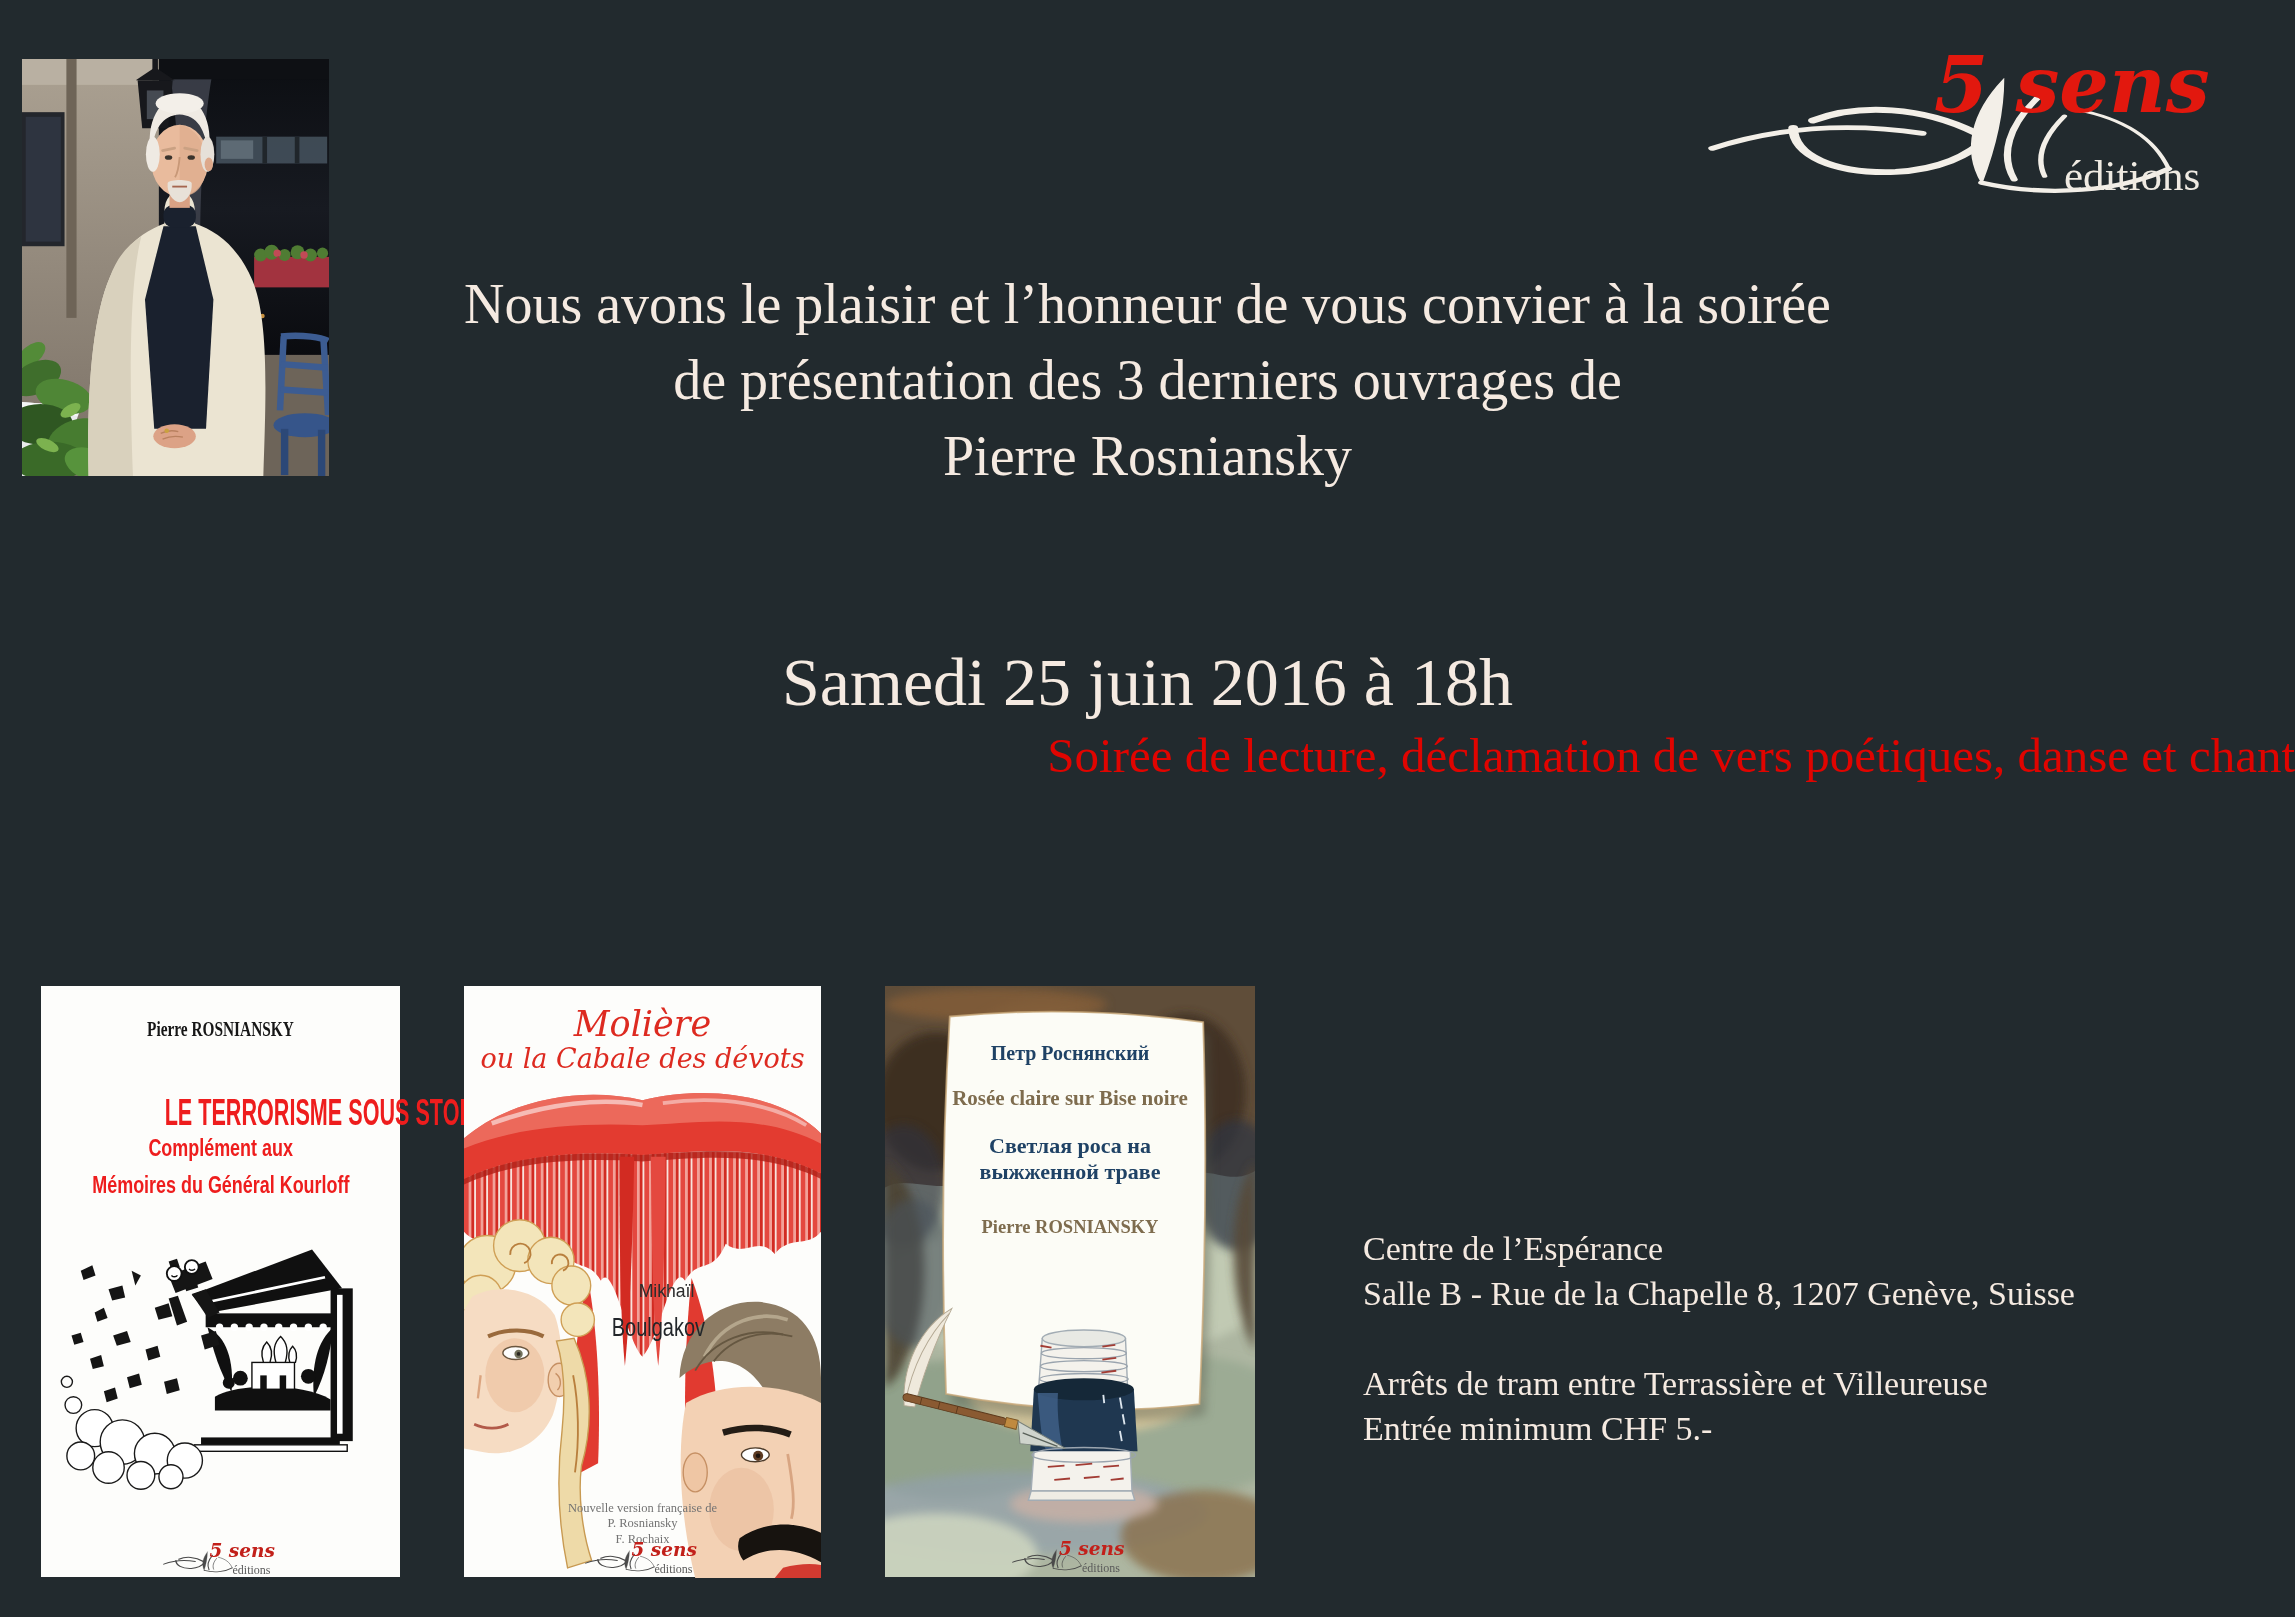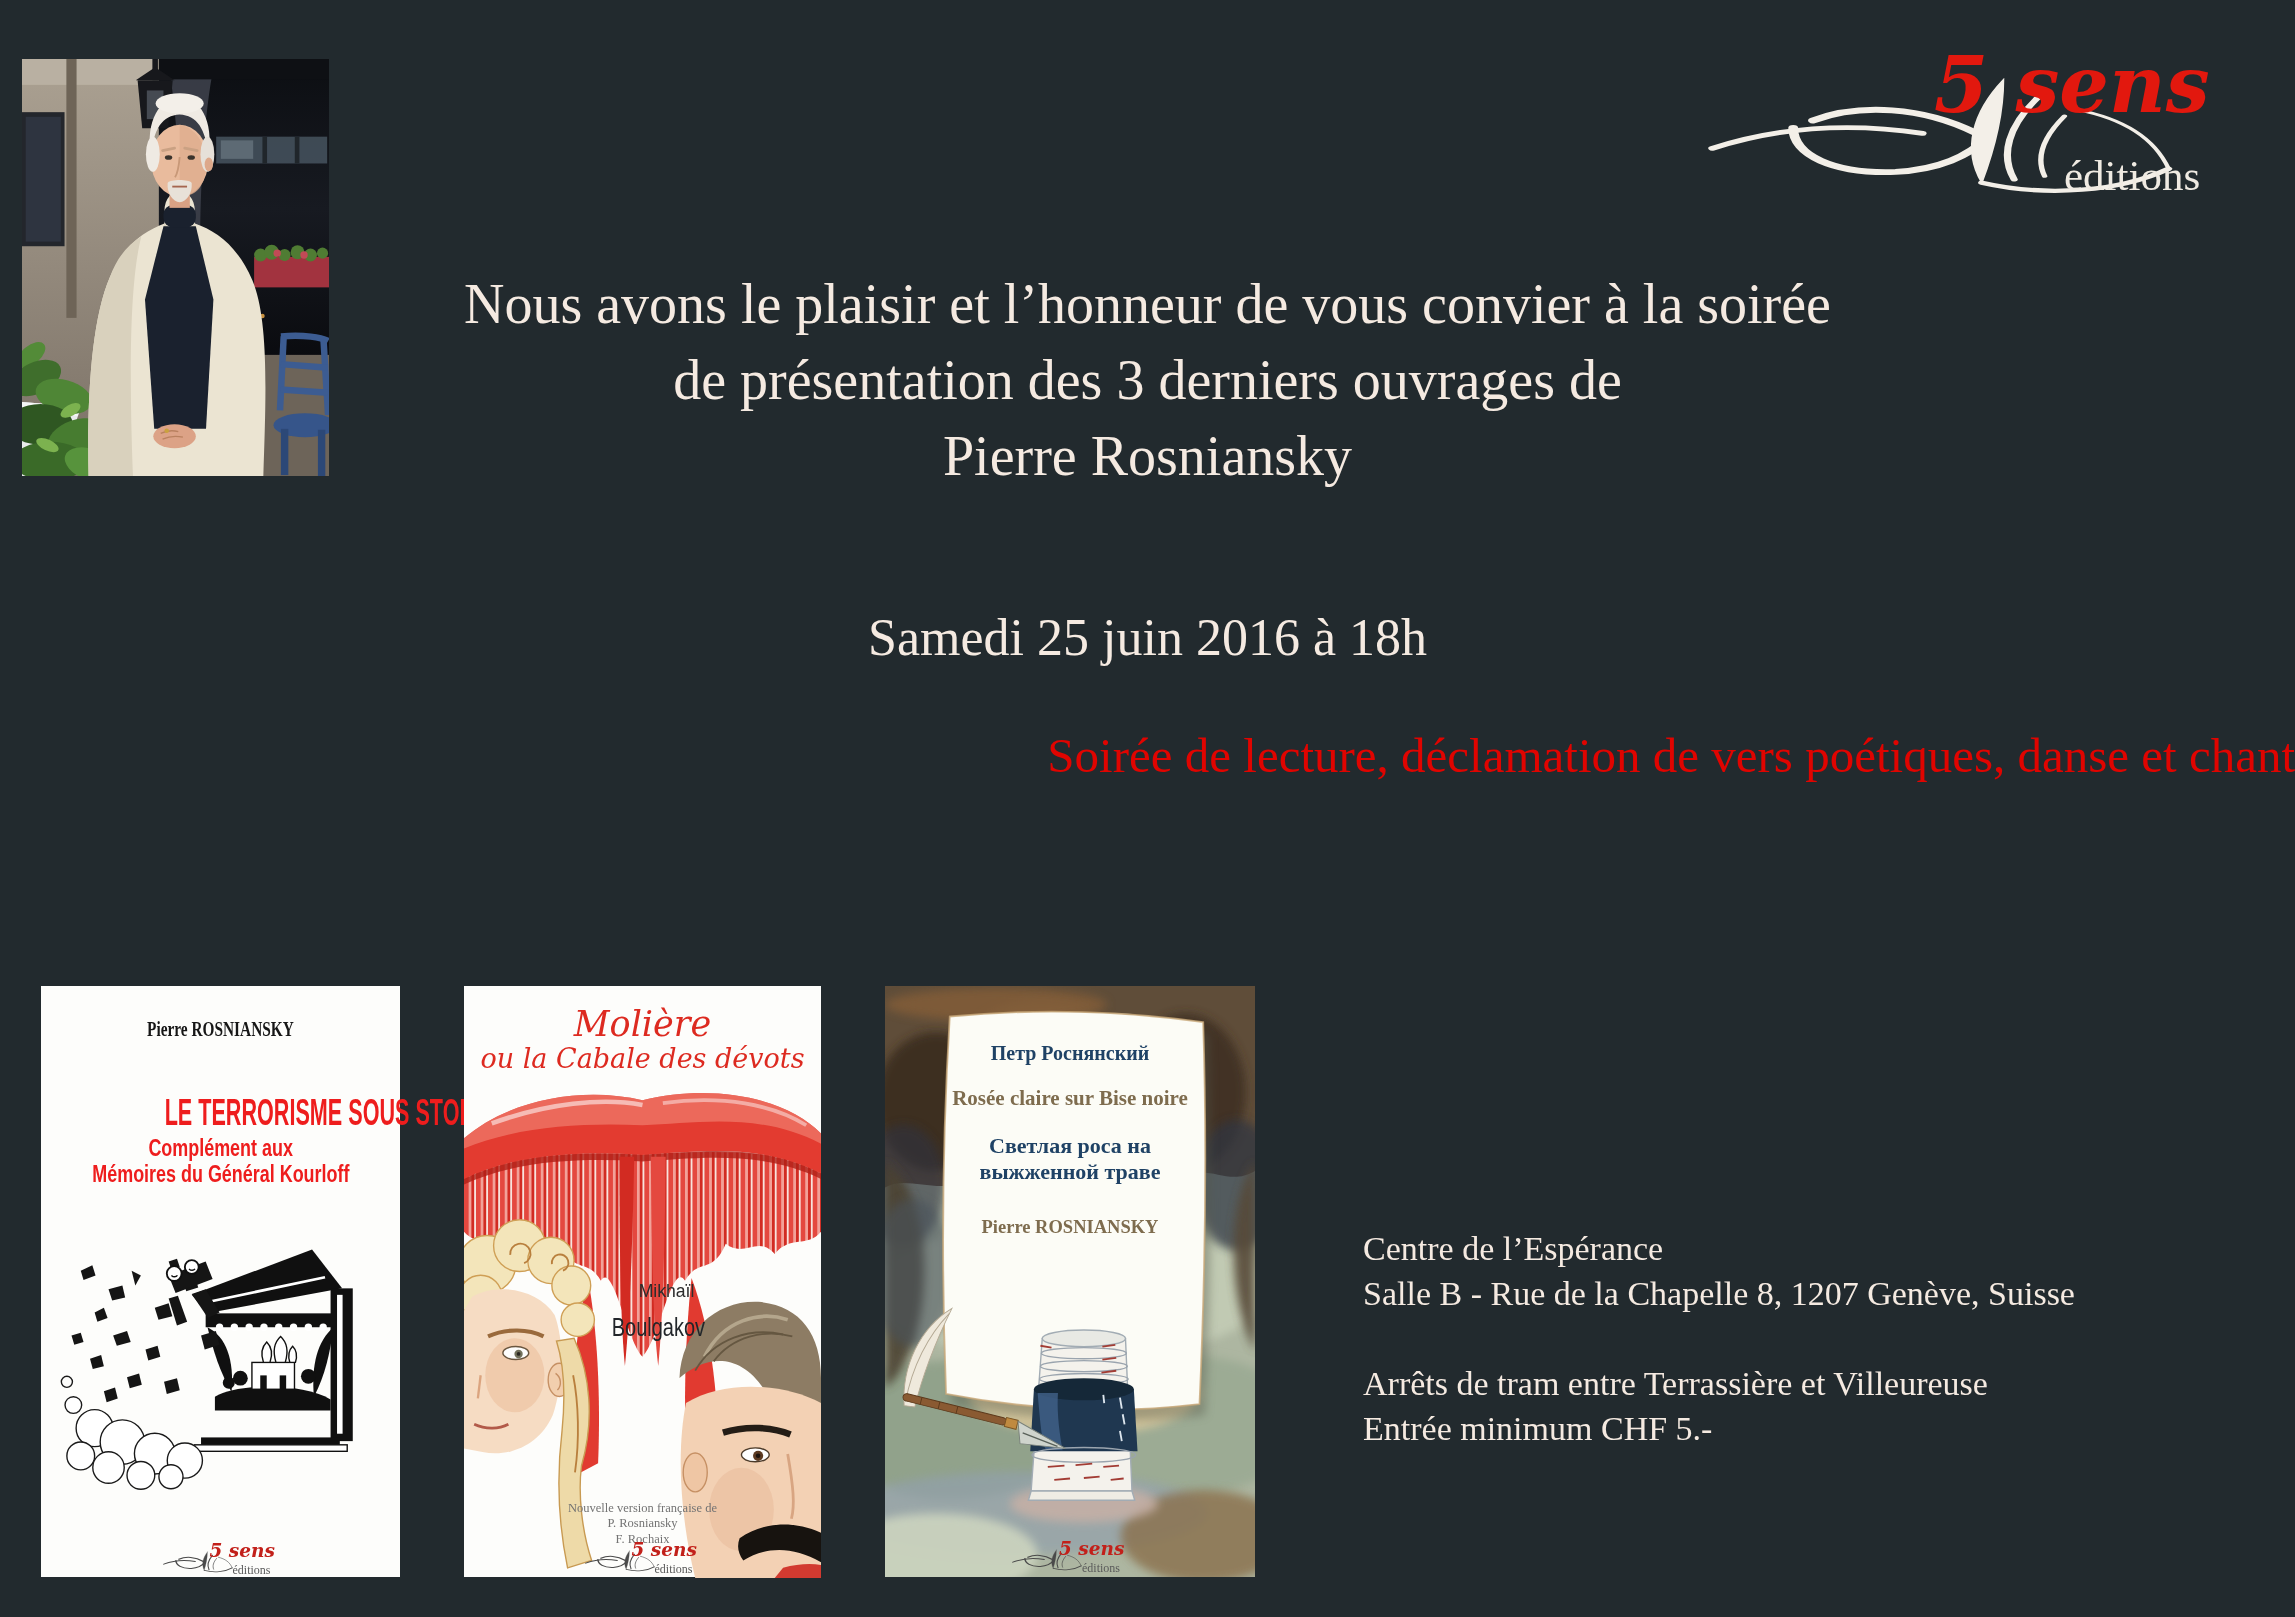--- a/index.html
+++ b/index.html
@@ -12,38 +12,38 @@
   .photo{position:absolute;left:22px;top:59px;width:307px;height:417px;}
   .photo svg{width:100%;height:100%;display:block;}
 
   .logo-flourish{position:absolute;left:1707px;top:69px;width:467px;height:134px;color:#f3efe8;}
   .logo-name{position:absolute;left:1934px;top:39px;font:italic 700 78px "DejaVu Serif",serif;color:#e2180e;white-space:nowrap;}
   .logo-type{position:absolute;left:2064px;top:151px;font:43px "Liberation Serif",serif;color:#efeae2;}
 
   .intro{font-size:56px;}
   .il1{top:272px;} .il2{top:348px;} .il3{top:424px;}
 
-  .event-date{top:608px;font-size:52px;}
+  .event-date{top:643px;font-size:68px;}
   .event-program{top:727px;font-size:49px;color:#e00400;text-align:right;}
 
   
   .book{position:absolute;top:986px;height:591px;background:#fdfdfb;}
   .book1{left:41px;width:359px;}
   .book2{left:464px;width:357px;}
   .book3{left:885px;width:370px;background:#adb6a1;}
   .bline{position:absolute;left:0;width:100%;text-align:center;white-space:nowrap;}
   .squeeze{display:inline-block;transform-origin:center top;}
 
   .b1-author{top:30.5px;font:700 21px "Liberation Serif",serif;color:#161616;}
   .b1-author .squeeze{transform:scaleX(.73);}
   .b1-title{top:106px;font:700 36px "Liberation Sans",sans-serif;color:#ee1d1d;}
   .b1-title .squeeze{transform:scaleX(.60);}
   .b1-sub{font:700 23px "Liberation Sans",sans-serif;color:#ee1d1d;}
   .b1-sub .squeeze{transform:scaleX(.78);}
-  .b1-sub1{top:149px;} .b1-sub2{top:175px;}
+  .b1-sub1{top:149px;} .b1-sub2{top:186px;}
   .b1-art{position:absolute;left:11.6px;top:257px;width:334px;height:262px;}
 
   .b2-t1{top:17.6px;font:italic 35px "DejaVu Serif",serif;color:#dd2a20;}
   .b2-t2{top:57px;font:italic 27px "DejaVu Serif",serif;color:#dd2a20;}
   .b2-art{position:absolute;left:0;top:93px;width:357px;height:499px;}
   .b2-a1{top:295px;font:17.6px "Liberation Sans",sans-serif;color:#2c2c2c;padding-left:24px;}
   .b2-a2{top:327px;font:25px "Liberation Sans",sans-serif;color:#22262a;padding-left:15.7px;}
   .b2-a2 .squeeze{transform:scaleX(.8);}
   .b2-credits{top:515px;font:12.5px "Liberation Serif",serif;line-height:15.3px;color:#737373;}
 

